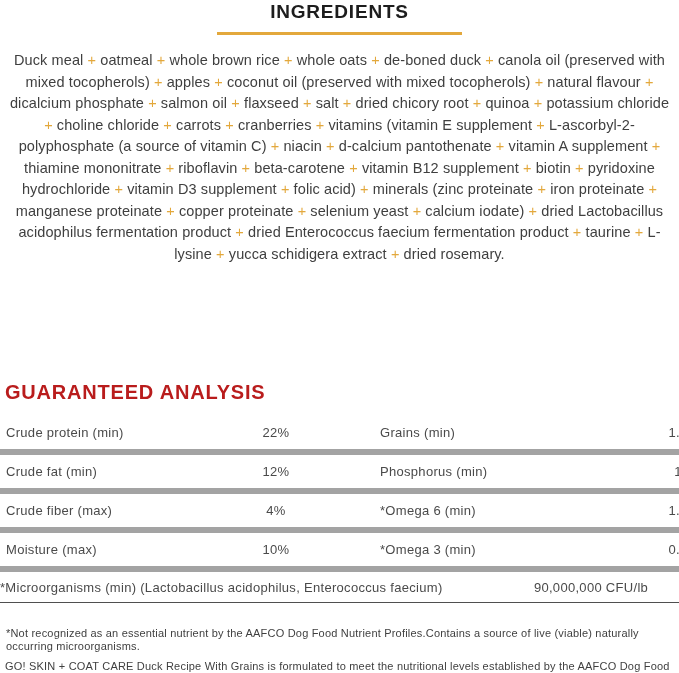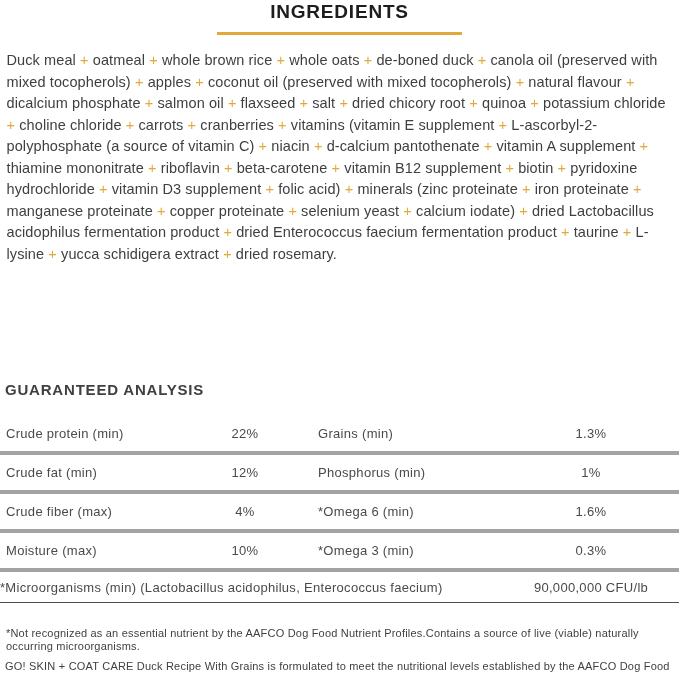--- a/index.html
+++ b/index.html
@@ -24,52 +24,53 @@
   }
   .gold-rule {
     width: 245px;
     height: 3px;
     margin: 9px auto 0 auto;
     background: #E3A83C;
   }
   .ingredients {
     margin: 15px auto 0 auto;
     width: 666px;
-    text-align: left;
+    text-align: center;
     font-size: 14.5px;
     line-height: 21.5px;
     color: #3F3F3F;
     letter-spacing: 0.1px;
   }
   .plus { color: #E3A83C; }
   .ga-title {
     margin: 0;
     position: absolute;
     top: 381px;
     left: 5px;
-    font-size: 15px;
+    font-size: 20px;
     font-weight: bold;
     letter-spacing: 0.8px;
-    color: #404040;
+    color: #b91c1c;
   }
   .analysis-table {
     position: absolute;
     top: 416px;
     left: 0;
     width: 679px;
     font-size: 13px;
     color: #4A4A4A;
     letter-spacing: 0.3px;
   }
   .row {
     display: grid;
     grid-template-columns: 185px 120px 198px 176px;
     align-items: center;
     height: 39px;
-    border-bottom: 4px solid #a3a3a3;
+    border-bottom: 6px solid #a3a3a3;
+    gap: 31px;
   }
   .row .lbl { padding-left: 6px; }
   .row .lbl2 { padding-left: 13px; }
   .row .val { text-align: center; }
   .fullrow {
     display: grid;
     grid-template-columns: 503px 176px;
     align-items: center;
     height: 31px;
     border-bottom: 1px solid #4f4f4f;

